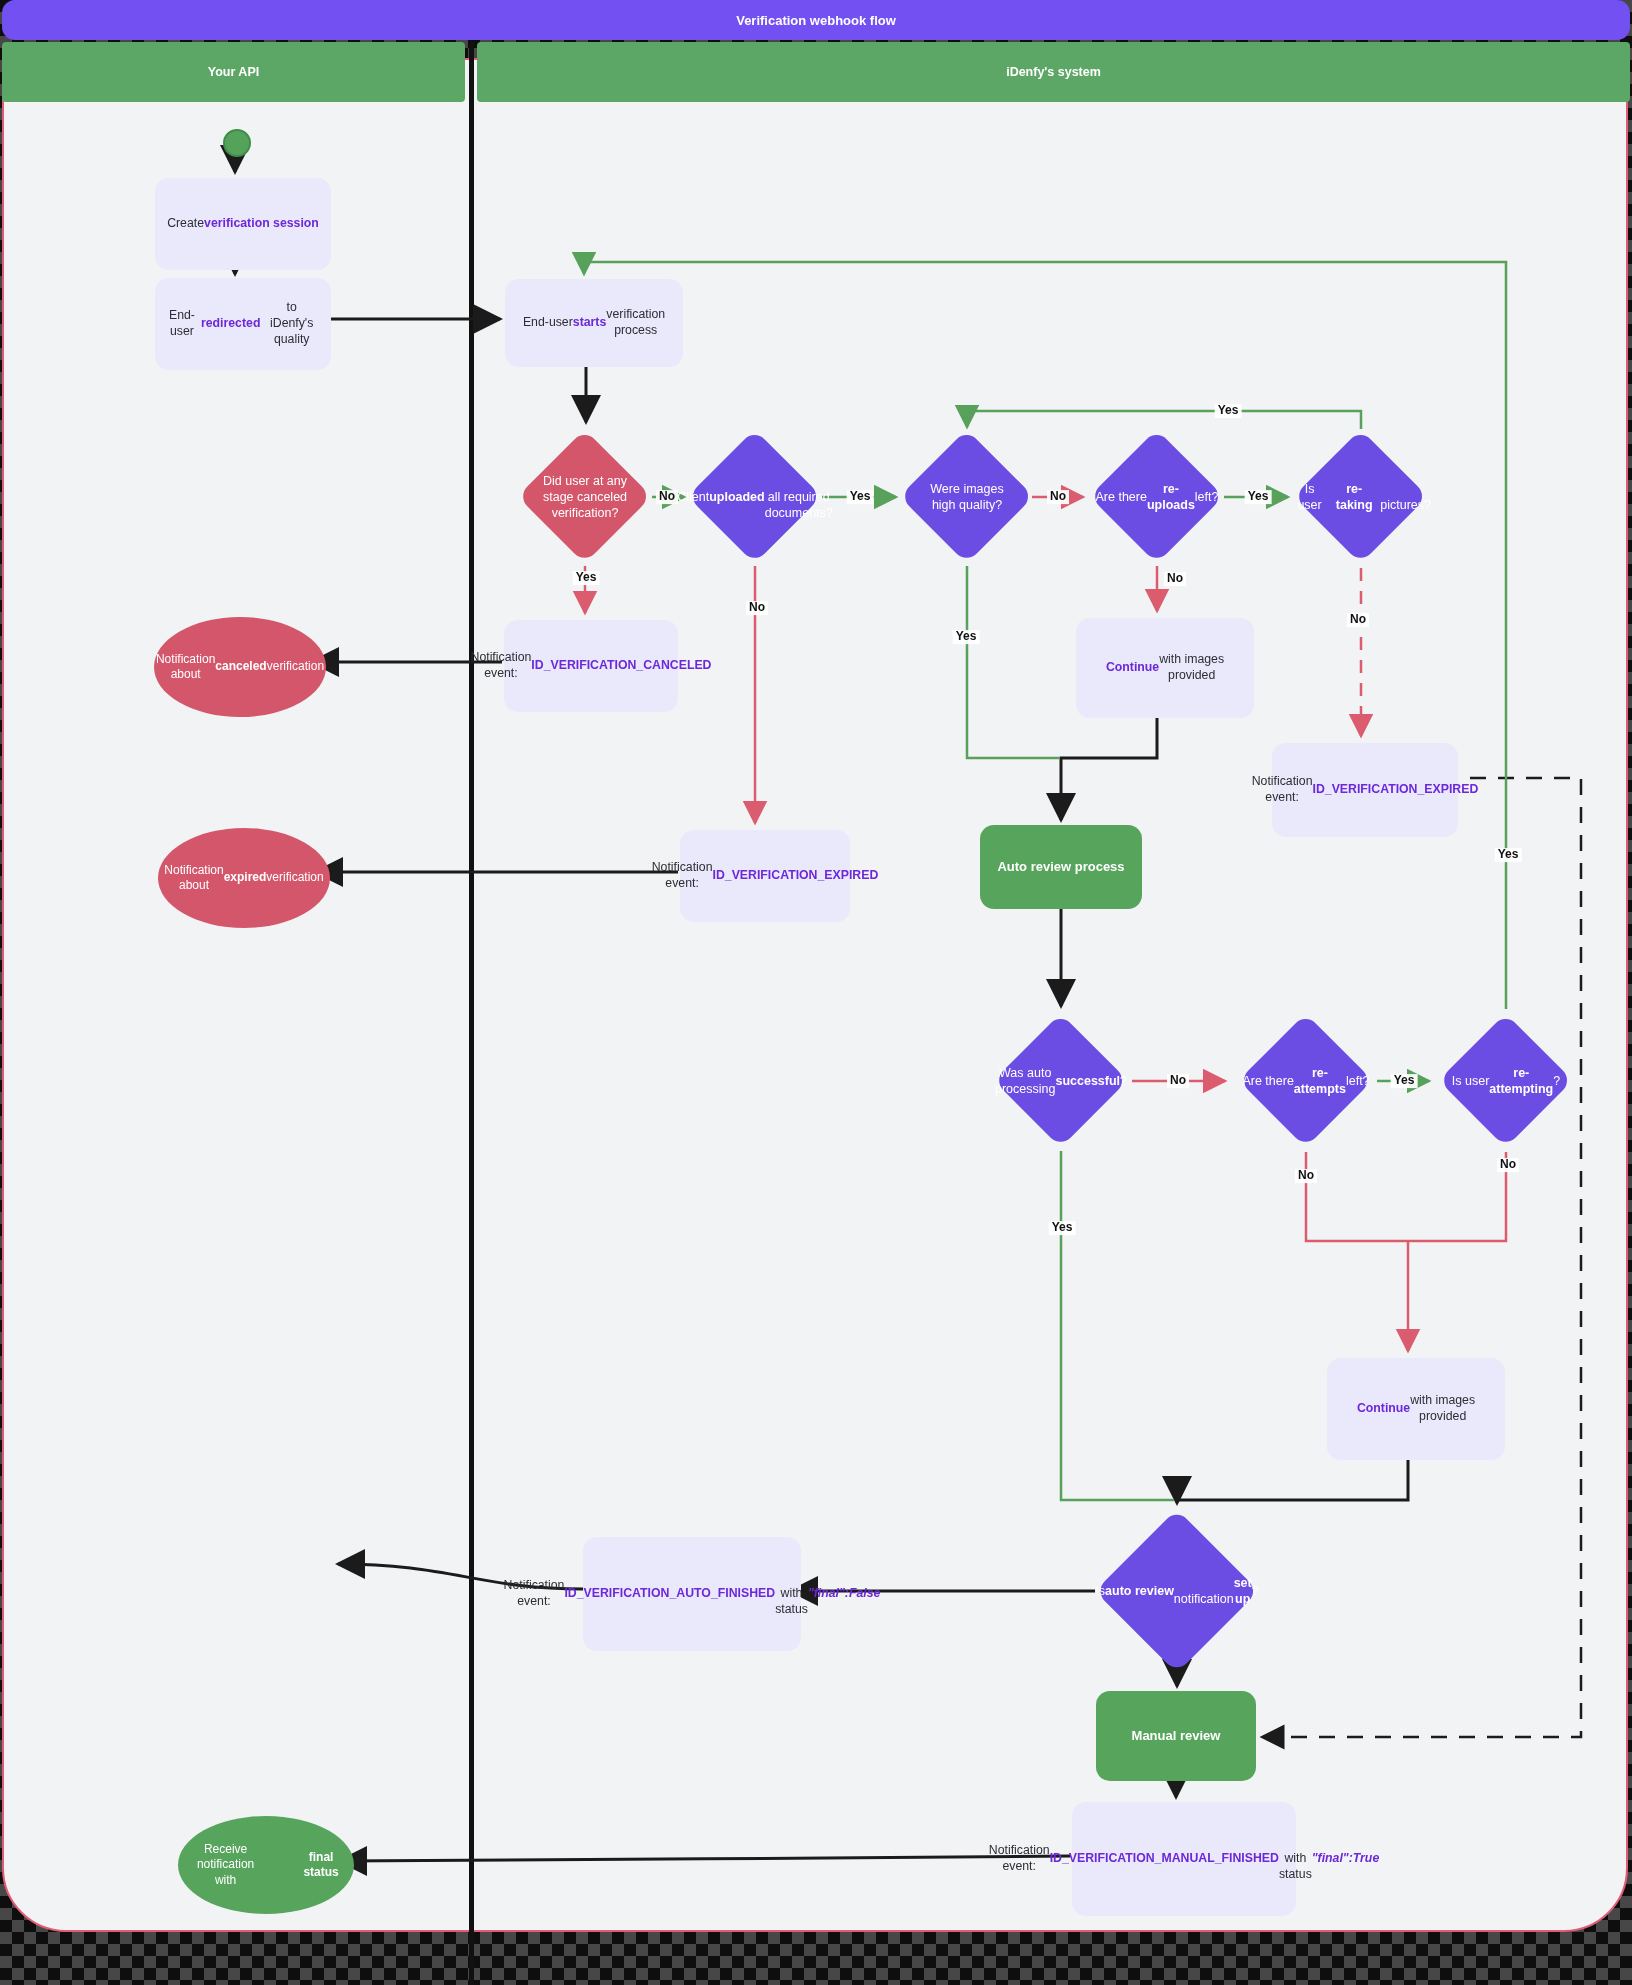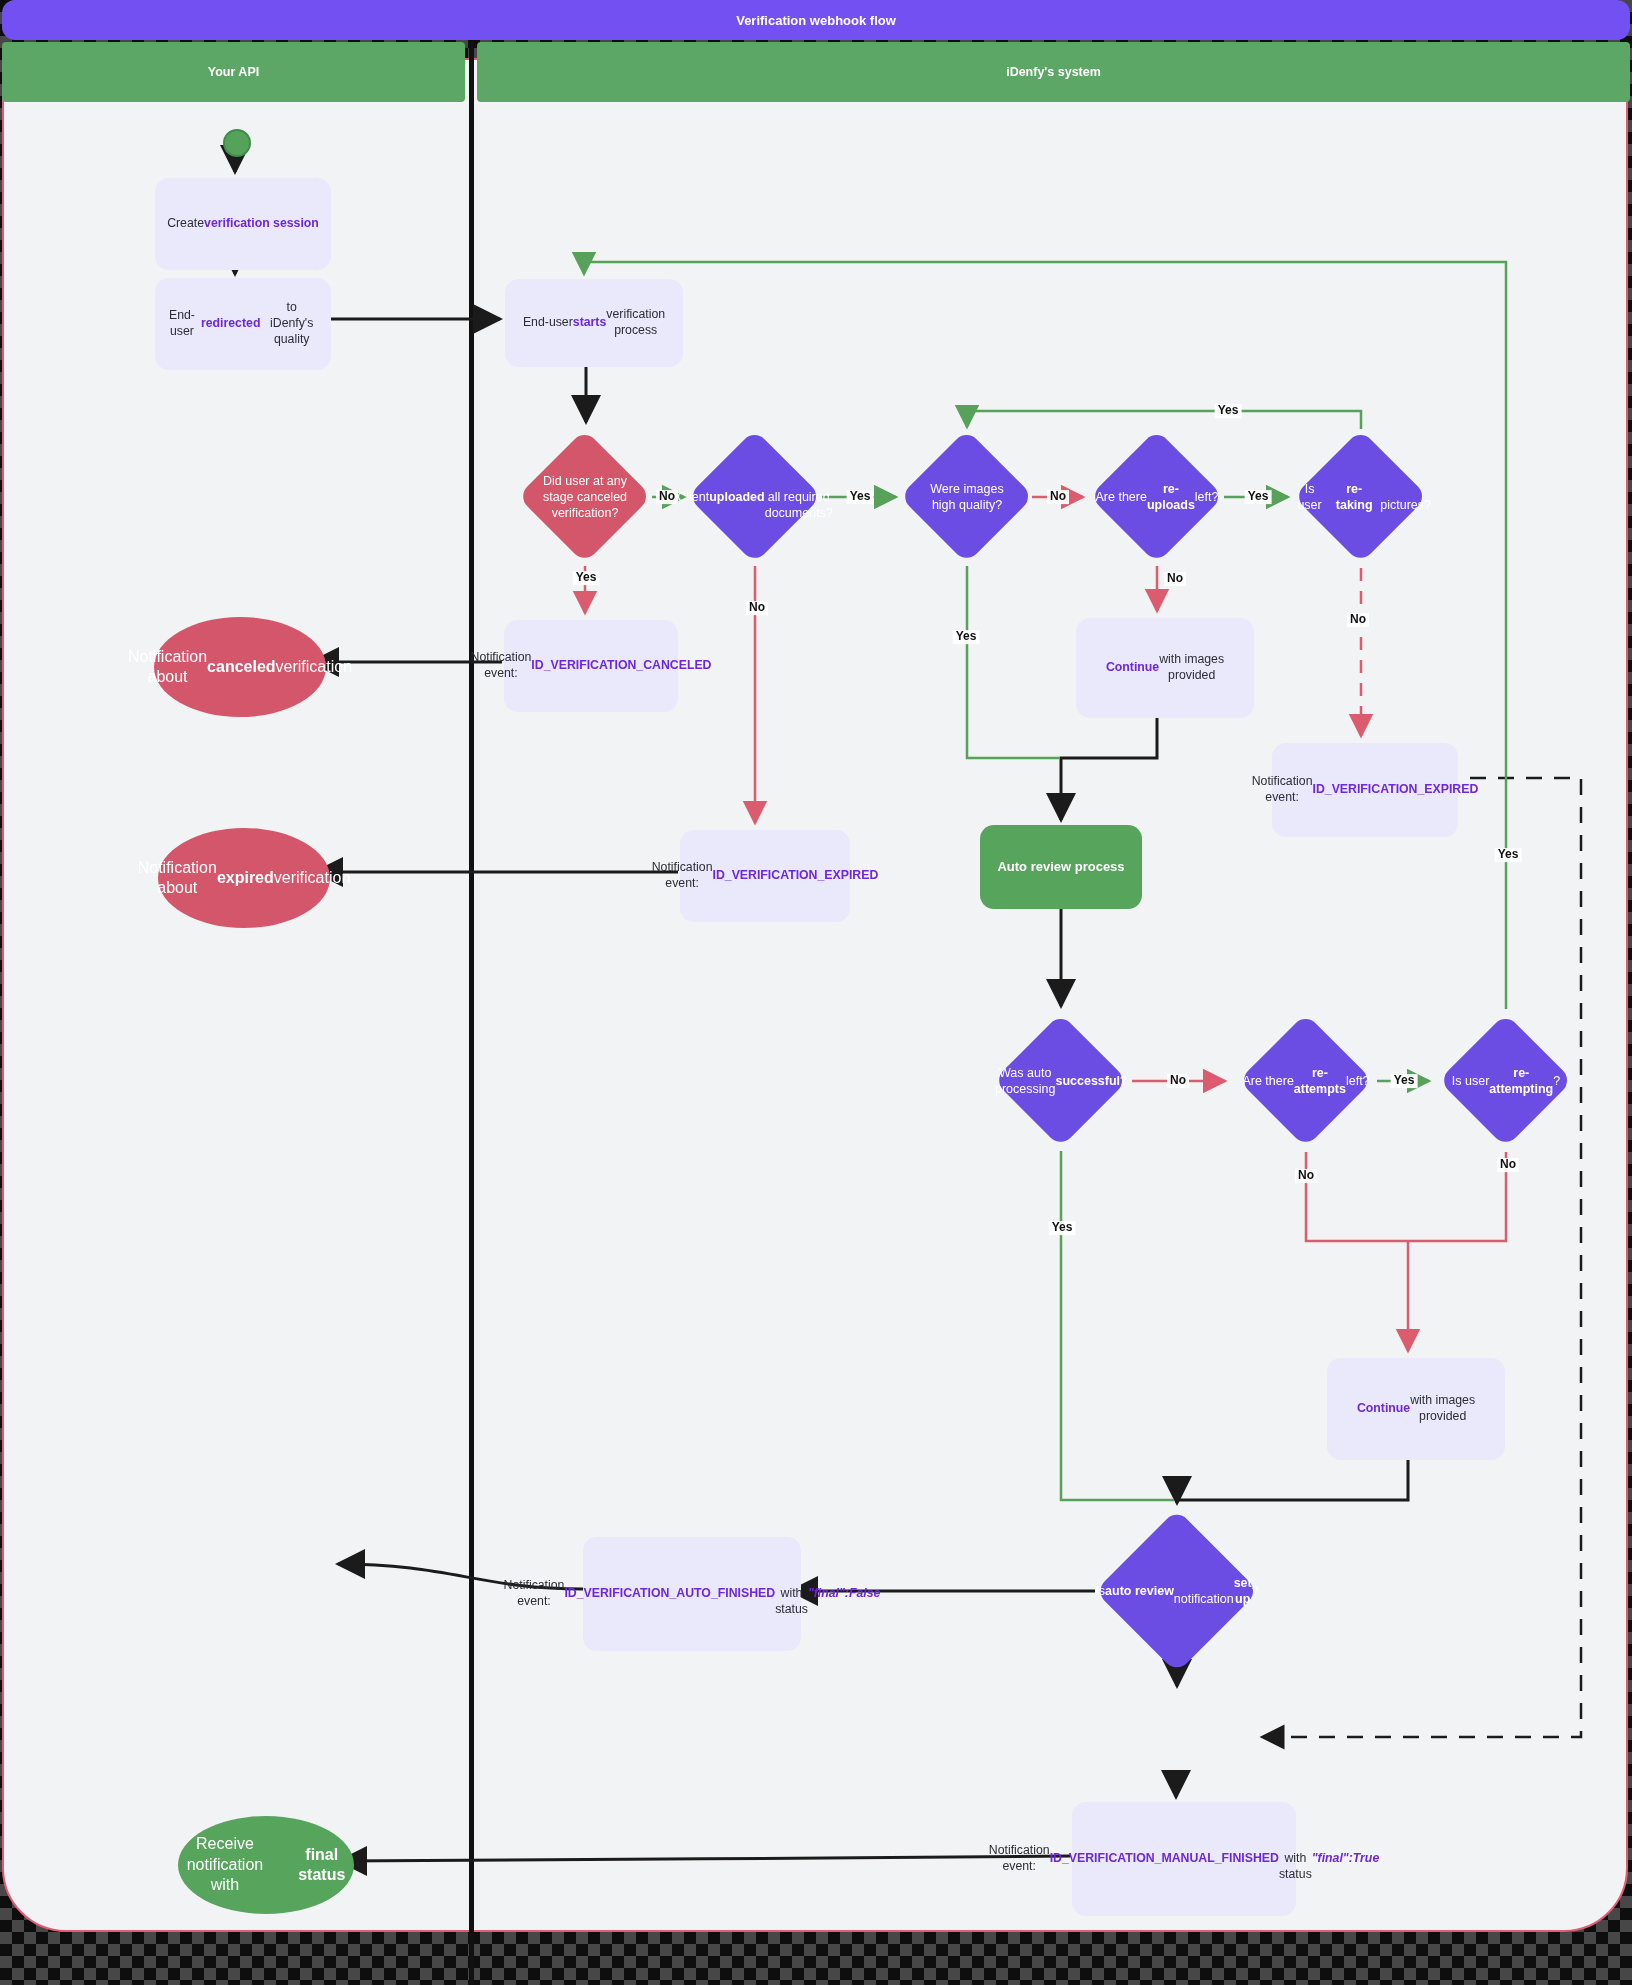--- a/index.html
+++ b/index.html
@@ -32,21 +32,21 @@
   .lane-left{left:2px;width:463px;}
   .lane-right{left:477px;width:1153px;}
   .divider{position:absolute;left:469px;top:42px;width:5px;height:1943px;background:#111;z-index:2;}
   svg.wires{position:absolute;left:0;top:0;z-index:4;}
   .eb{stroke:var(--edge-black);stroke-width:3;fill:none;}
   .eg{stroke:var(--edge-green);stroke-width:2.5;fill:none;}
   .er{stroke:var(--edge-red);stroke-width:2.5;fill:none;}
   .dash-b{stroke-dasharray:16 12;stroke-width:2.5;}
   .dash-r{stroke-dasharray:13 10;}
   .node{position:absolute;z-index:5;display:flex;align-items:center;justify-content:center;
-        text-align:center;font-size:16px;line-height:1.28;white-space:pre-line;}
+        text-align:center;font-size:12px;line-height:1.28;white-space:pre-line;}
   .rect-note{background:var(--note-lavender);border-radius:14px;color:#2d2d35;padding:4px 8px;font-size:12.3px;}
   .rect-green{background:var(--process-green);border-radius:14px;color:#fff;font-size:13px;}
   .ellipse{border-radius:50%;color:#fff;padding:4px 10px;}
   .ellipse-red{background:var(--decision-red);}
   .ellipse-green{background:var(--process-green);gap:35px;}
   .start-dot{border-radius:50%;background:#55A35B;border:2px solid #3F8D49;}
   .diamond{position:absolute;z-index:5;}
   .diamond .shape{position:absolute;left:16%;top:16%;width:68%;height:68%;
       transform:rotate(45deg);border-radius:14px;}
   .diamond.purple .shape{background:var(--decision-purple);}
@@ -195,20 +195,21 @@
   <div class="diamond purple" style="left:1092px;top:1506px;width:170px;height:170px;">
     <div class="shape"></div>
     <div class="txt"><span>Is </span><span class="b">auto review</span><span>
 notification </span><span class="b">set
 up</span><span>?</span></div>
   </div>
 
   <div class="node rect-note" style="left:583px;top:1537px;width:202px;height:106px;"><span>Notification event:
 </span><span class="b">ID_VERIFICATION_AUTO_FINISHED</span><span>
 with status </span><span class="b i">"final":False</span></div>
+  <div class="node rect-green" style="left:1096px;top:1691px;width:160px;height:90px;"><span class="b">Manual review</span></div>
   <div class="node rect-note" style="left:1072px;top:1802px;width:208px;height:106px;"><span>Notification event:
 </span><span class="b">ID_VERIFICATION_MANUAL_FINISHED</span><span>
 with status </span><span class="b i">"final":True</span></div>
 
   <div class="edge-label" style="left:667px;top:497px;">No</div>
   <div class="edge-label" style="left:860px;top:497px;">Yes</div>
   <div class="edge-label" style="left:1058px;top:497px;">No</div>
   <div class="edge-label" style="left:1258px;top:497px;">Yes</div>
   <div class="edge-label" style="left:1228px;top:411px;">Yes</div>
   <div class="edge-label" style="left:586px;top:578px;">Yes</div>

